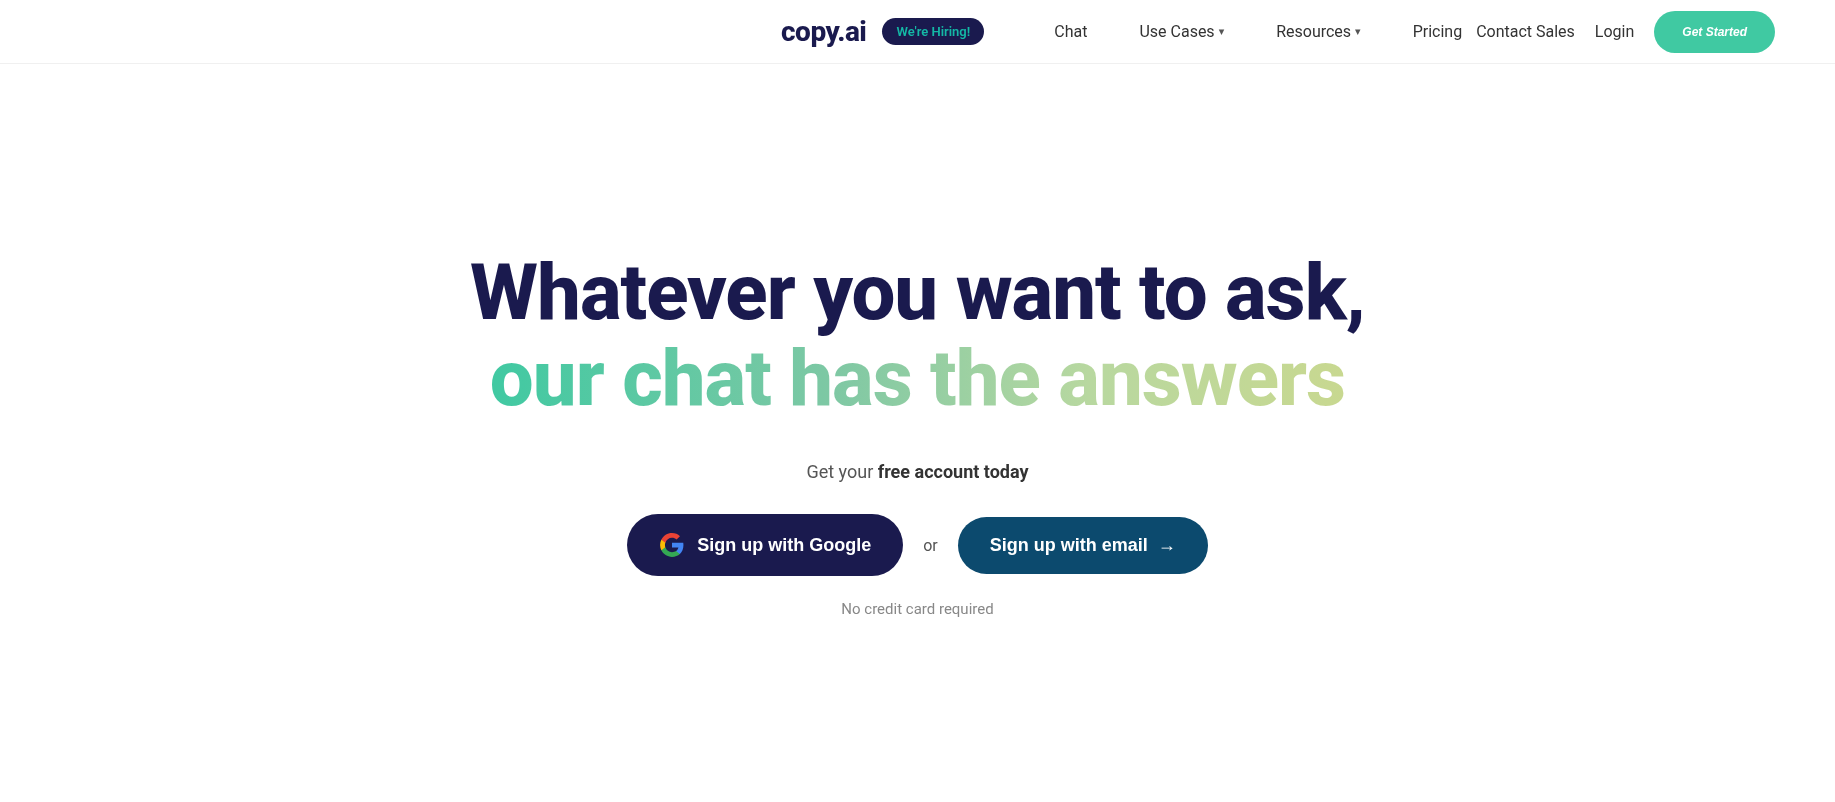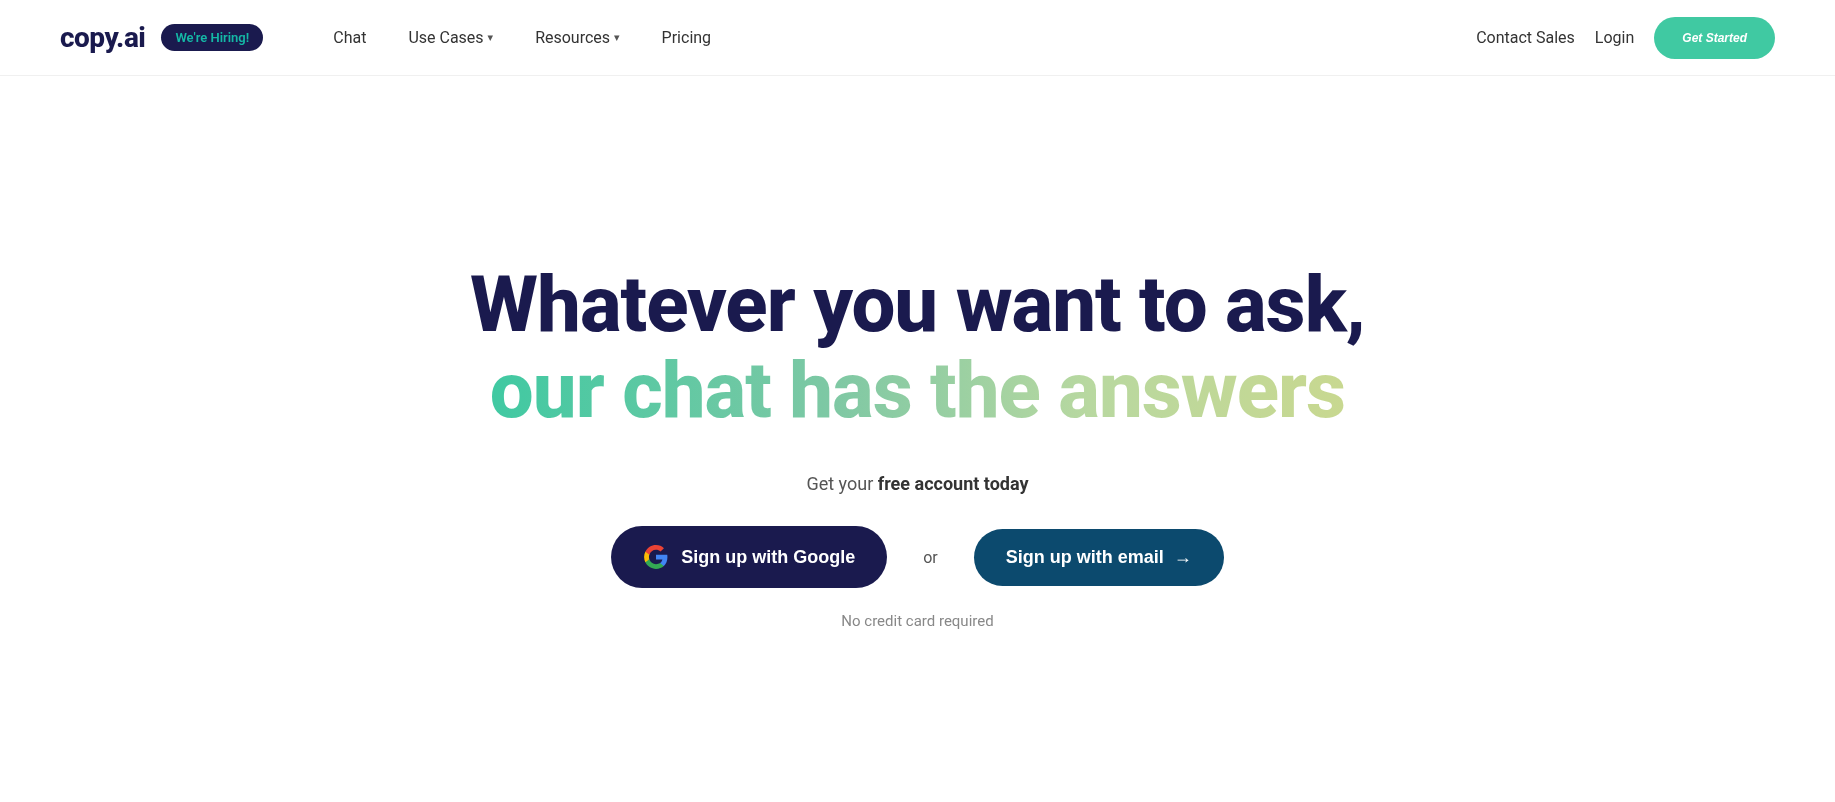--- a/index.html
+++ b/index.html
@@ -12,23 +12,23 @@
       font-family: -apple-system, BlinkMacSystemFont, 'Segoe UI', Roboto, Helvetica, Arial, sans-serif;
       background: #ffffff;
       min-height: 802px;
       overflow-x: hidden;
     }
 
     
     .navbar {
       display: flex;
       align-items: center;
-      justify-content: space-between;
+      justify-content: flex-end;
       padding: 0 60px;
-      height: 76px;
+      height: 64px;
       background: #ffffff;
       border-bottom: 1px solid #f0f0f0;
     }
 
     .navbar-left {
       display: flex;
       align-items: center;
       gap: 16px;
     }
 
@@ -51,21 +51,21 @@
       font-size: 13px;
       font-weight: 600;
       padding: 6px 14px;
       border-radius: 20px;
       white-space: nowrap;
     }
 
     .navbar-nav {
       display: flex;
       align-items: center;
-      gap: 14px;
+      gap: 24px;
       margin-left: 40px;
     }
 
     .nav-item {
       display: flex;
       align-items: center;
       gap: 4px;
       padding: 8px 14px;
       font-size: 16px;
       color: #333;
@@ -145,21 +145,21 @@
     }
 
     .hero-subtitle strong {
       font-weight: 700;
       color: #333;
     }
 
     .cta-buttons {
       display: flex;
       align-items: center;
-      gap: 36px;
+      gap: 20px;
       margin-bottom: 24px;
     }
 
     .btn-google {
       display: flex;
       align-items: center;
       gap: 12px;
       background: #1a1a4e;
       color: #ffffff;
       font-size: 18px;

